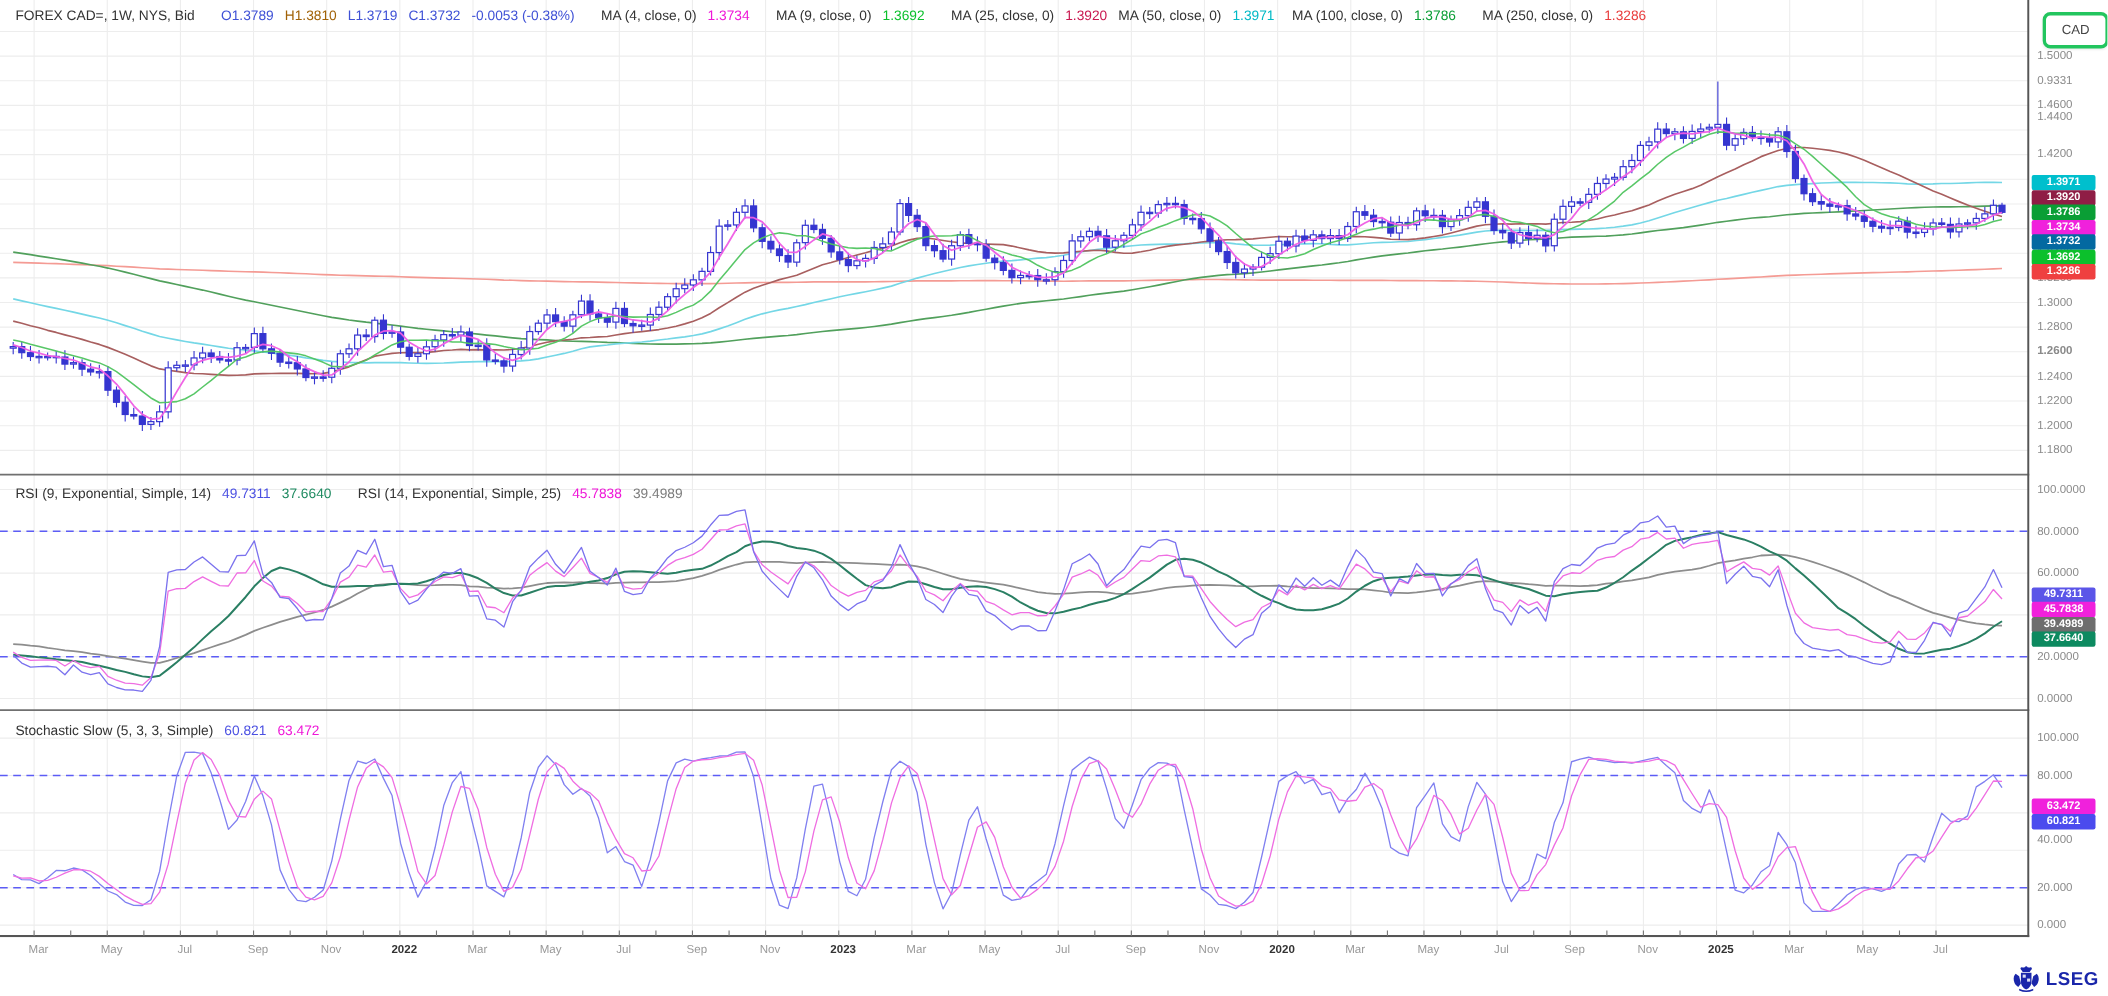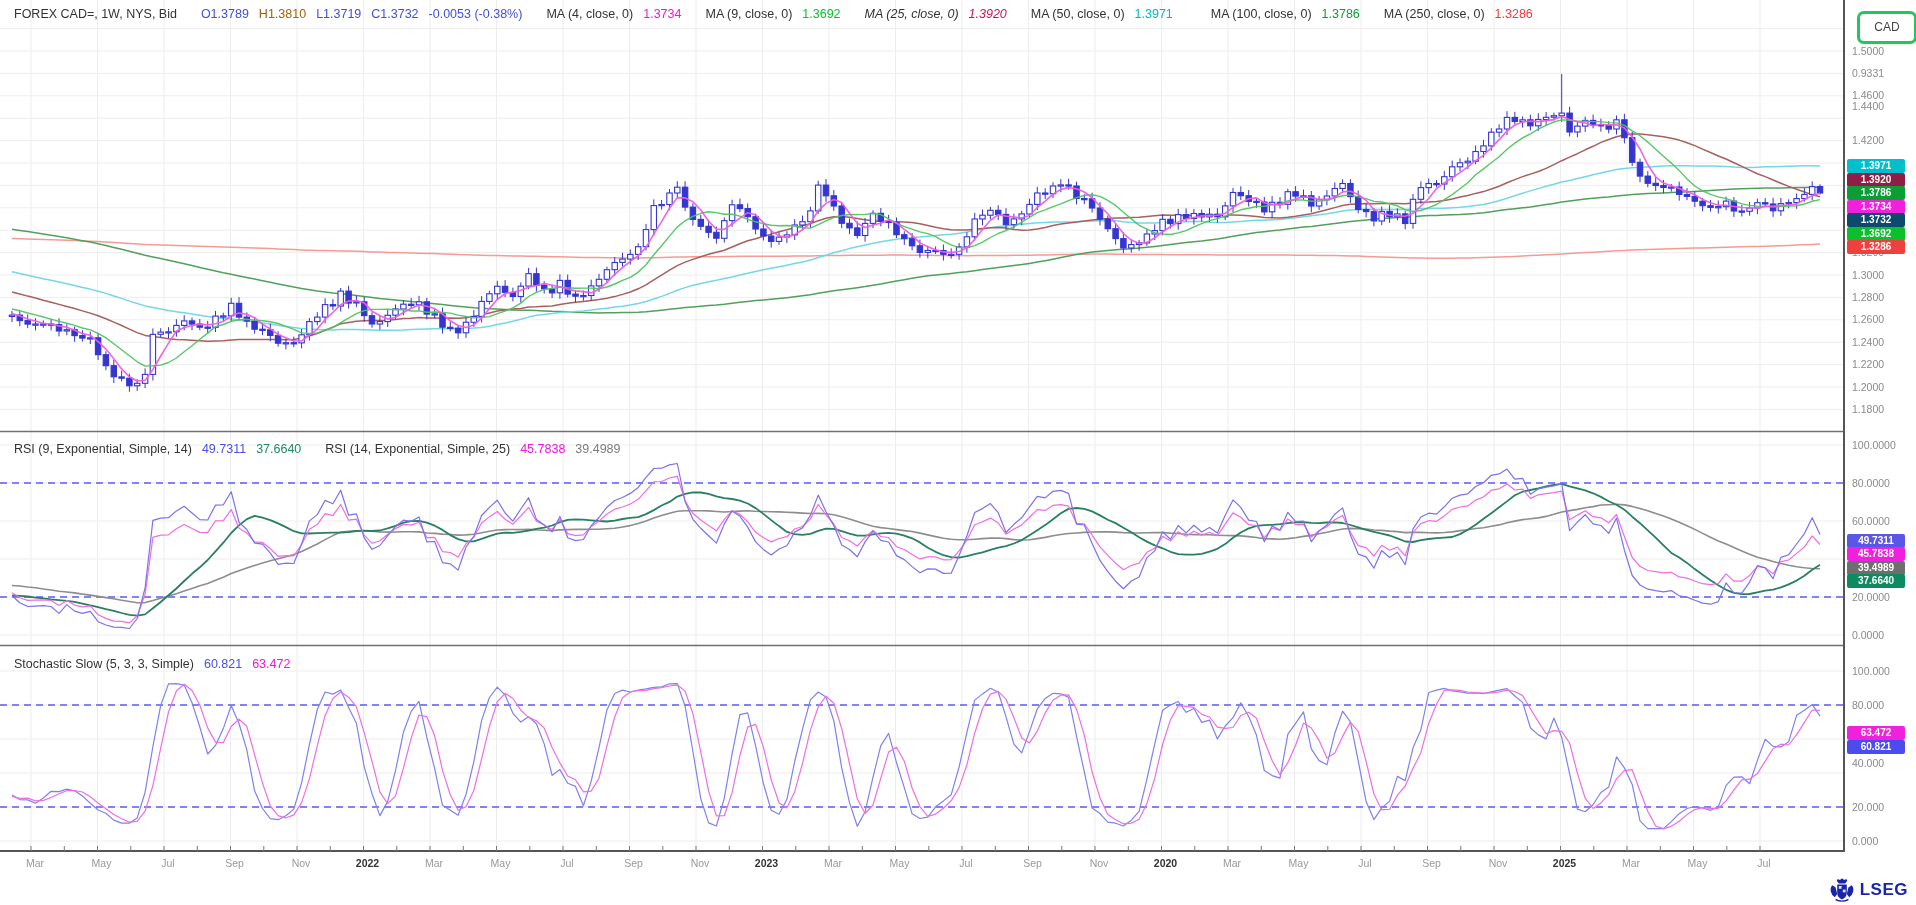--- a/index.html
+++ b/index.html
@@ -40,25 +40,25 @@
     </span>
     <span class="grp" id="ma-legend">
         <span class="grp" style="margin-right: 14px;">
           <span>MA (4, close, 0)</span>
           <span style="color: rgb(239, 23, 216);">1.3734</span>
         </span>
         <span class="grp" style="margin-right: 14px;">
           <span>MA (9, close, 0)</span>
           <span style="color: rgb(12, 192, 44);">1.3692</span>
         </span>
-        <span class="grp" style="margin-right: 14px; font-style: italic;">
+        <span class="grp" style="">
           <span>MA (25, close, 0)</span>
           <span style="color: rgb(201, 24, 80);">1.3920</span>
         </span>
-        <span class="grp" style="margin-right: 28px;">
+        <span class="grp" style="margin-right: 6px;">
           <span>MA (50, close, 0)</span>
           <span style="color: rgb(0, 185, 198);">1.3971</span>
         </span>
         <span class="grp" style="margin-right: 14px;">
           <span>MA (100, close, 0)</span>
           <span style="color: rgb(10, 158, 53);">1.3786</span>
         </span>
         <span class="grp" style="margin-right: 14px;">
           <span>MA (250, close, 0)</span>
           <span style="color: rgb(233, 61, 61);">1.3286</span>
@@ -707,42 +707,42 @@
       <div class="axis-label" style="top: 89.3px;">1.4600</div>
       <div class="axis-label" style="top: 100px;">1.4400</div>
       <div class="axis-label" style="top: 134.1px;">1.4200</div>
       <div class="axis-label" style="top: 156.5px;">1.4000</div>
       <div class="axis-label" style="top: 178.9px;">1.3800</div>
       <div class="axis-label" style="top: 201.3px;">1.3600</div>
       <div class="axis-label" style="top: 223.7px;">1.3400</div>
       <div class="axis-label" style="top: 246.1px;">1.3200</div>
       <div class="axis-label" style="top: 268.5px;">1.3000</div>
       <div class="axis-label" style="top: 290.9px;">1.2800</div>
-      <div class="axis-label" style="top: 313.3px;">1.2600</div>
+      <div class="axis-label" style="top: 313.3px; font-weight: bold;">1.2600</div>
       <div class="axis-label" style="top: 335.7px;">1.2400</div>
       <div class="axis-label" style="top: 358.1px;">1.2200</div>
       <div class="axis-label" style="top: 380.5px;">1.2000</div>
       <div class="axis-label" style="top: 402.9px;">1.1800</div>
       <div class="axis-label" style="top: 438.5px;">100.0000</div>
       <div class="axis-label" style="top: 476.5px;">80.0000</div>
       <div class="axis-label" style="top: 514.5px;">60.0000</div>
       <div class="axis-label" style="top: 552.5px;">40.0000</div>
       <div class="axis-label" style="top: 590.5px;">20.0000</div>
       <div class="axis-label" style="top: 628.5px;">0.0000</div>
       <div class="axis-label" style="top: 664.5px;">100.000</div>
       <div class="axis-label" style="top: 698.5px;">80.000</div>
       <div class="axis-label" style="top: 732.5px;">60.000</div>
       <div class="axis-label" style="top: 757px;">40.000</div>
       <div class="axis-label" style="top: 800.5px;">20.000</div>
       <div class="axis-label" style="top: 834.5px;">0.000</div>
       <div class="badge" style="top: 159.248px; background: rgb(0, 191, 205);">1.3971</div>
       <div class="badge" style="top: 172.748px; background: rgb(143, 29, 69);">1.3920</div>
       <div class="badge" style="top: 186.248px; background: rgb(10, 158, 53);">1.3786</div>
       <div class="badge" style="top: 199.748px; background: rgb(240, 33, 220);">1.3734</div>
-      <div class="badge" style="top: 213.248px; background: #0c4a6e;">1.3732</div>
+      <div class="badge" style="top: 213.248px; background: #0369a1;">1.3732</div>
       <div class="badge" style="top: 226.748px; background: rgb(12, 192, 44);">1.3692</div>
       <div class="badge" style="top: 240.248px; background: rgb(239, 64, 64);">1.3286</div>
       <div class="badge" style="top: 533.511px; background: rgb(91, 85, 232);">49.7311</div>
       <div class="badge" style="top: 547.011px; background: rgb(240, 33, 220);">45.7838</div>
       <div class="badge" style="top: 560.511px; background: rgb(110, 110, 110);">39.4989</div>
       <div class="badge" style="top: 574.011px; background: rgb(13, 138, 96);">37.6640</div>
       <div class="badge" style="top: 726.098px; background: rgb(240, 33, 220);">63.472</div>
       <div class="badge" style="top: 739.598px; background: rgb(75, 75, 238);">60.821</div>
     </div>
 

